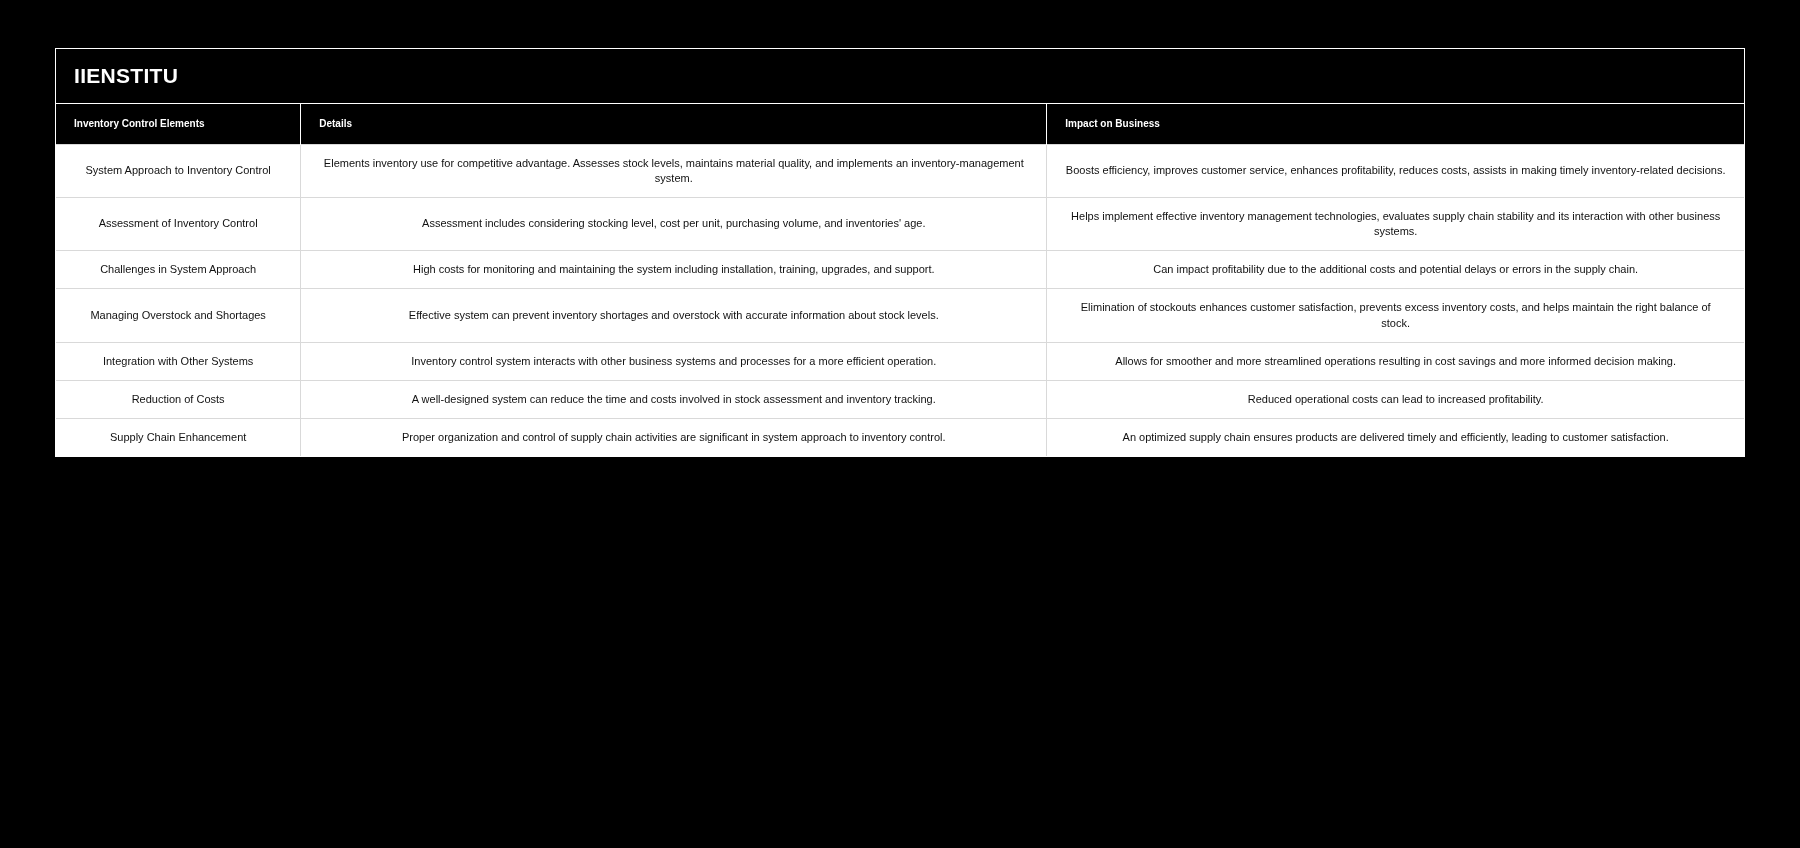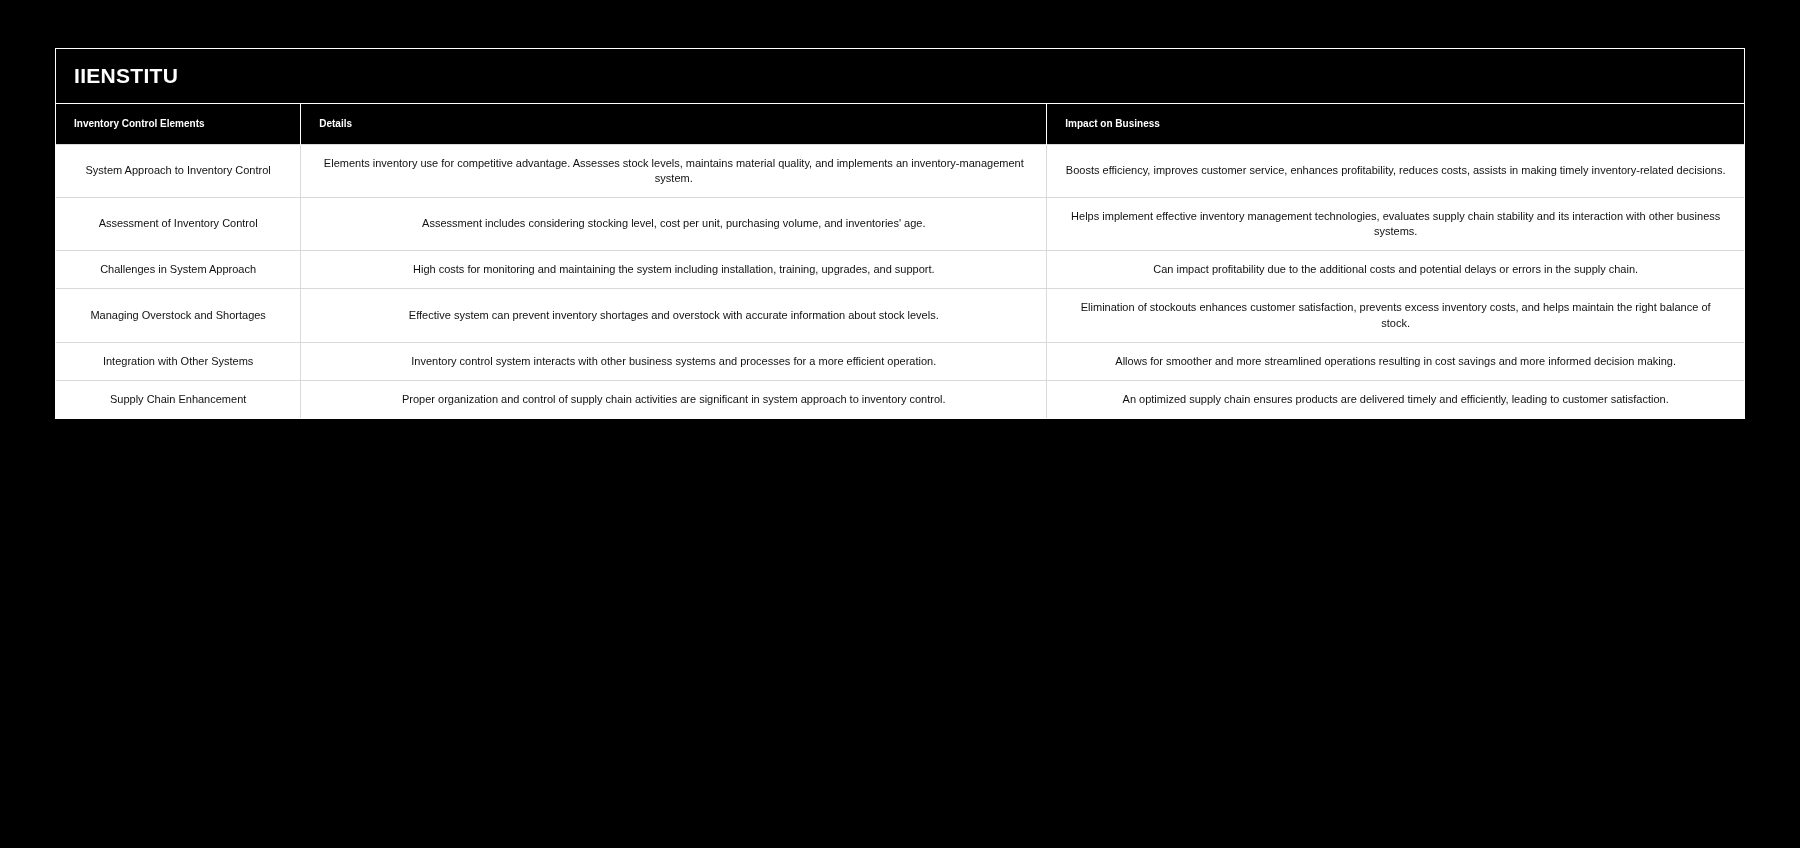--- a/index.html
+++ b/index.html
@@ -103,20 +103,25 @@
             <td>Managing Overstock and Shortages</td>
             <td>Effective system can prevent inventory shortages and overstock with accurate information about stock levels.</td>
             <td>Elimination of stockouts enhances customer satisfaction, prevents excess inventory costs, and helps maintain the right balance of stock.</td>
           </tr>
           <tr>
             <td>Integration with Other Systems</td>
             <td>Inventory control system interacts with other business systems and processes for a more efficient operation.</td>
             <td>Allows for smoother and more streamlined operations resulting in cost savings and more informed decision making.</td>
           </tr>
           <tr>
+            <td>Reduction of Costs</td>
+            <td>A well-designed system can reduce the time and costs involved in stock assessment and inventory tracking.</td>
+            <td>Reduced operational costs can lead to increased profitability.</td>
+          </tr>
+          <tr>
             <td>Supply Chain Enhancement</td>
             <td>Proper organization and control of supply chain activities are significant in system approach to inventory control.</td>
             <td>An optimized supply chain ensures products are delivered timely and efficiently, leading to customer satisfaction.</td>
           </tr>
         </tbody>
     </table>
   </div>
 </div>
 
 </body></html>

